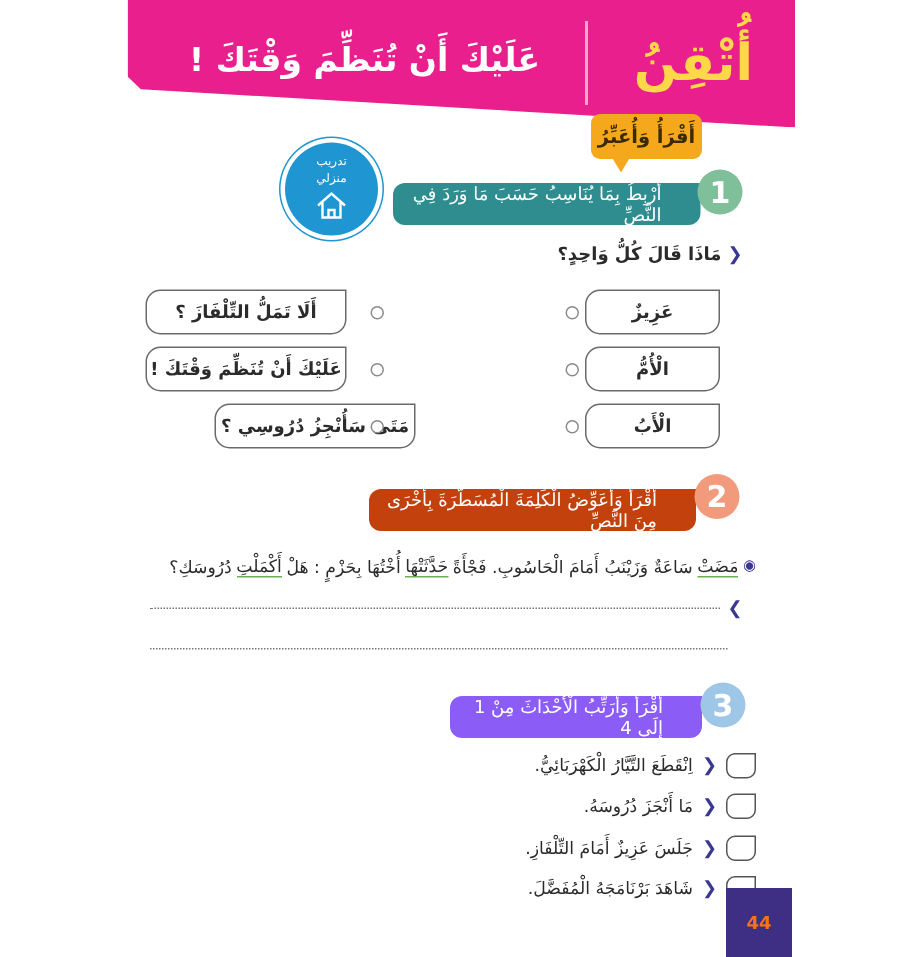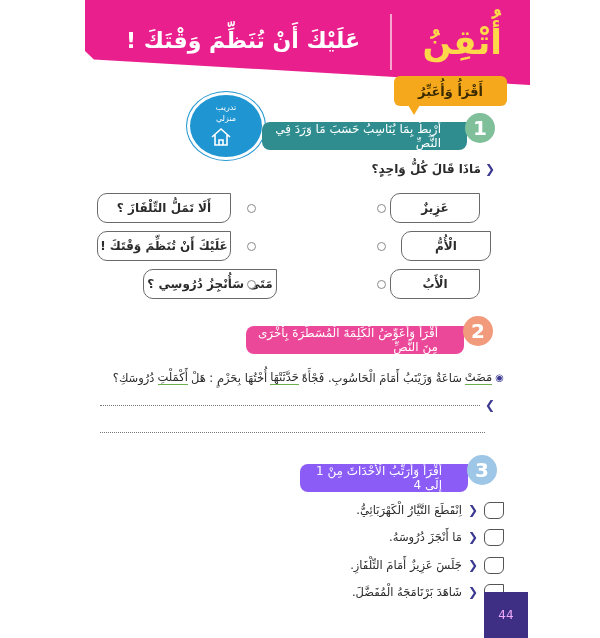--- a/index.html
+++ b/index.html
@@ -24,33 +24,33 @@
     .banner-divider {
       position: absolute; left: 305px; top: 14px; width: 2px; height: 56px; background: #f7a7cf;
     }
     .banner-subtitle {
       position: absolute; right: 170px; top: 28px;
       color: #ffffff; font-size: 22px; font-weight: bold; direction: rtl; white-space: nowrap;
     }
 
     
     .bubble {
-      position: absolute; left: 394px; top: 76px; width: 113px; height: 30px;
+      position: absolute; left: 394px; top: 76px; width: 74px; height: 30px;
       background: #f5a81c; border-radius: 6px;
       display: flex; align-items: center; justify-content: center;
     }
     .bubble::after {
       content: ""; position: absolute; left: 14px; bottom: -9px;
       border-left: 6px solid transparent; border-right: 6px solid transparent; border-top: 10px solid #f5a81c;
     }
     .bubble-text { font-size: 13px; font-weight: bold; color: #3a2a00; direction: rtl; }
 
     
     .badge {
-      position: absolute; left: 190px; top: 95px; width: 72px; height: 62px;
+      position: absolute; left: 190px; top: 95px; width: 62px; height: 62px;
       border-radius: 50%; background: #1f95d1;
       box-shadow: 0 0 0 3px #fff, 0 0 0 4px #1f95d1;
       color: #fff; text-align: center;
     }
     .badge-line1 { position: absolute; left: 0; right: 0; top: 8px; font-size: 8px; direction: rtl; }
     .badge-line2 { position: absolute; left: 0; right: 0; top: 19px; font-size: 8px; direction: rtl; }
     .badge-house { position: absolute; left: 20px; top: 32px; width: 22px; height: 20px; }
 
     
     .sec-bar {
@@ -58,21 +58,21 @@
       color: #fff; font-size: 12px; direction: rtl;
       display: flex; align-items: flex-end; padding-right: 26px;
     }
     .sec-num {
       position: absolute; width: 30px; height: 30px; border-radius: 50%;
       color: #fff; font-size: 20px; font-weight: bold;
       display: flex; align-items: center; justify-content: center;
     }
     .sec1-bar { left: 262px; top: 122px; width: 205px; background: #2f8d90; }
     .sec1-num { left: 465px; top: 113px; background: #7fbf9a; }
-    .sec2-bar { left: 246px; top: 326px; width: 218px; background: #ec4899; }
+    .sec2-bar { left: 246px; top: 326px; width: 218px; background: #c2410c; }
     .sec2-num { left: 463px; top: 316px; background: #f19a7c; }
     .sec3-bar { left: 300px; top: 464px; width: 168px; background: #8b5cf6; }
     .sec3-num { left: 467px; top: 455px; background: #9dc6e7; }
 
     .chev { color: #3a3890; font-size: 12px; font-weight: bold; }
 
     .prompt {
       position: absolute; right: 105px; top: 162px; font-size: 12px; font-weight: bold;
       direction: rtl; display: flex; gap: 4px; align-items: center;
     }
@@ -102,21 +102,21 @@
     
     .order-item {
       position: absolute; right: 96px; height: 20px; display: flex; align-items: center; gap: 6px; direction: rtl;
       font-size: 11.5px;
     }
     .obox { width: 20px; height: 17px; border: 1.3px solid #555; border-radius: 6px 0 6px 6px; background: #fff; }
 
     
     .pagenum {
       position: absolute; left: 484px; top: 592px; width: 44px; height: 46px; background: #3e2f85;
-      color: #f0abfc; font-size: 12px; font-weight: normal; display: flex; align-items: center; justify-content: center;
+      color: #f97316; font-size: 12px; font-weight: bold; display: flex; align-items: center; justify-content: center;
     }
   </style>
 </head>
 <body>
 
 <div class="page">
 
   <div class="banner">
     <div class="banner-title">أُتْقِنُ</div>
     <div class="banner-divider"></div>
@@ -139,21 +139,21 @@
     <span>أَرْبِطُ بِمَا يُنَاسِبُ حَسَبَ مَا وَرَدَ فِي النَّصِّ</span>
   </div>
   <div class="sec-num sec1-num">1</div>
 
   <div class="prompt">
     <span class="chev">❮</span>
     <span>مَاذَا قَالَ كُلُّ وَاحِدٍ؟</span>
   </div>
 
   <div class="mbox right" style="top:193px;">عَزِيزٌ</div>
-  <div class="mbox right" style="top:231px;margin-left:11px;">الْأُمُّ</div>
+  <div class="mbox right" style="top:231px;">الْأُمُّ</div>
   <div class="mbox right" style="top:269px;">الْأَبُ</div>
   <div class="radio" style="left:377px; top:204px;"></div>
   <div class="radio" style="left:377px; top:242px;"></div>
   <div class="radio" style="left:377px; top:280px;"></div>
 
   <div class="mbox left" style="top:193px;">أَلَا تَمَلُّ التِّلْفَازَ ؟</div>
   <div class="mbox left" style="top:231px;">عَلَيْكَ أَنْ تُنَظِّمَ وَقْتَكَ !</div>
   <div class="mbox left" style="top:269px;margin-left:46px;">مَتَى سَأُنْجِزُ دُرُوسِي ؟</div>
   <div class="radio" style="left:247px; top:204px;"></div>
   <div class="radio" style="left:247px; top:242px;"></div>

